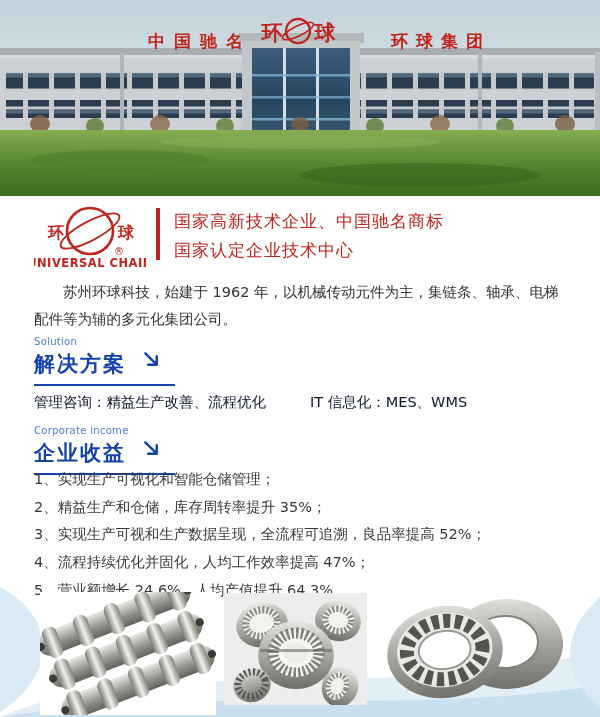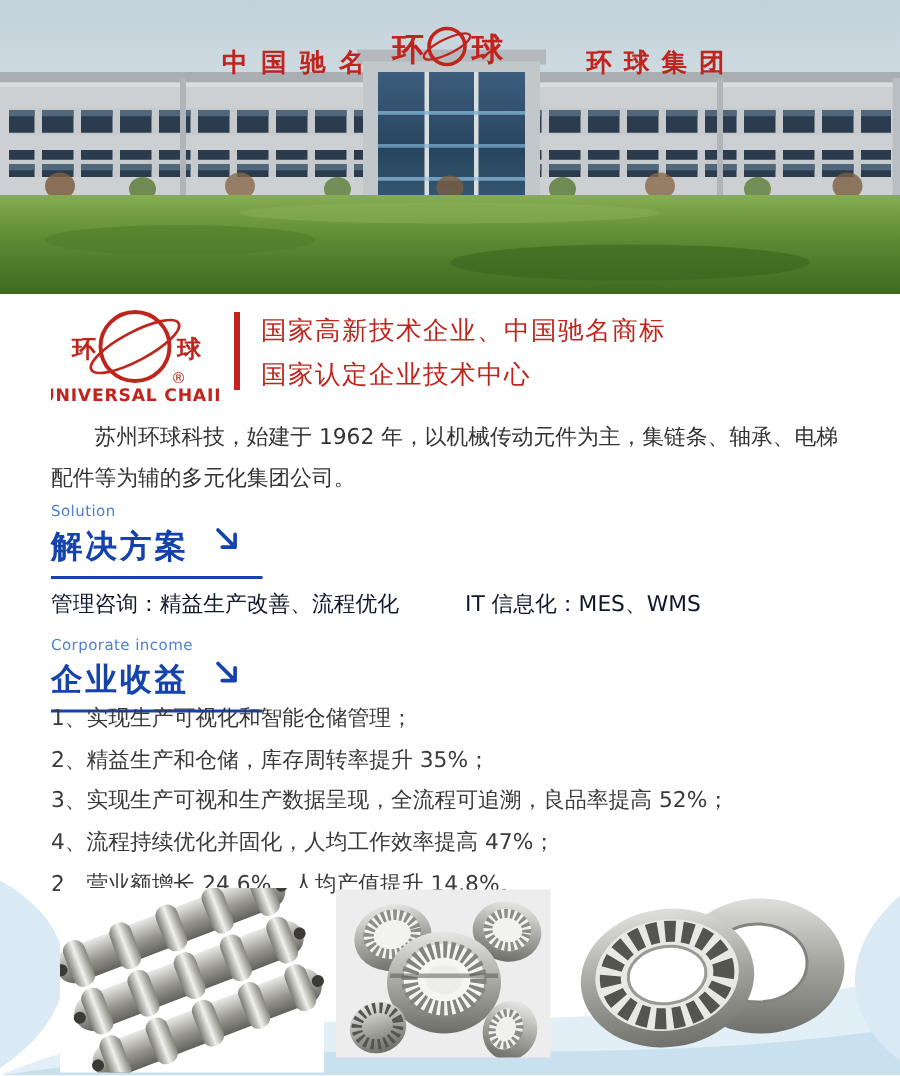--- a/index.html
+++ b/index.html
@@ -169,21 +169,21 @@
     <svg class="arrow-icon" viewBox="0 0 20 20">
       <path d="M3.5 3.5 L15.5 15.5 M15.5 15.5 L15.5 6.5 M15.5 15.5 L6.5 15.5" fill="none" stroke="#1443ad" stroke-width="2.6" stroke-linecap="round"></path>
     </svg>
   </div>
 </div>
 <div class="income-list">
   <div class="income-item">1、实现生产可视化和智能仓储管理；</div>
   <div class="income-item">2、精益生产和仓储，库存周转率提升 35%；</div>
   <div class="income-item">3、实现生产可视和生产数据呈现，全流程可追溯，良品率提高 52%；</div>
   <div class="income-item">4、流程持续优化并固化，人均工作效率提高 47%；</div>
-  <div class="income-item">2、营业额增长 24.6%，人均产值提升 14.8%。</div>
+  <div class="income-item">5、营业额增长 24.6%，人均产值提升 64.3%。</div>
 </div>
 
 <div class="products">
 
   <div class="product p-chain">
     <svg width="176" height="123" viewBox="0 0 176 123">
       <defs>
         <linearGradient id="plate" x1="0" y1="0" x2="0" y2="1">
           <stop offset="0" stop-color="#e9e9e6"></stop>
             <stop offset=".55" stop-color="#96968f"></stop>

